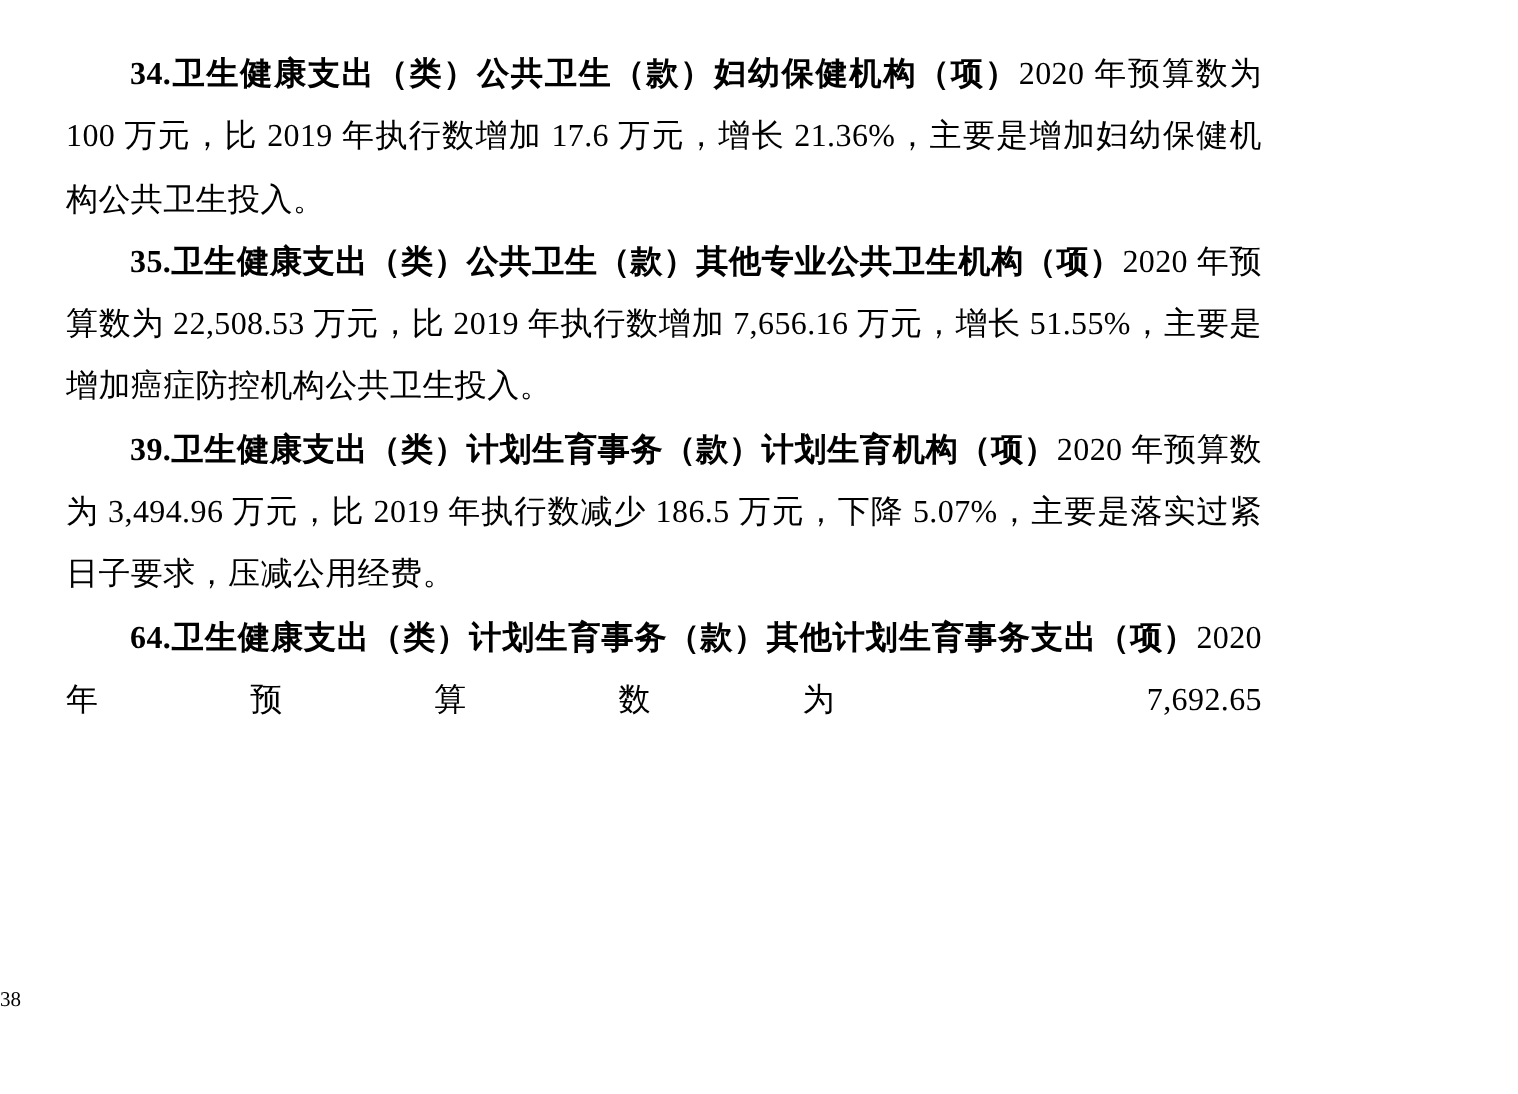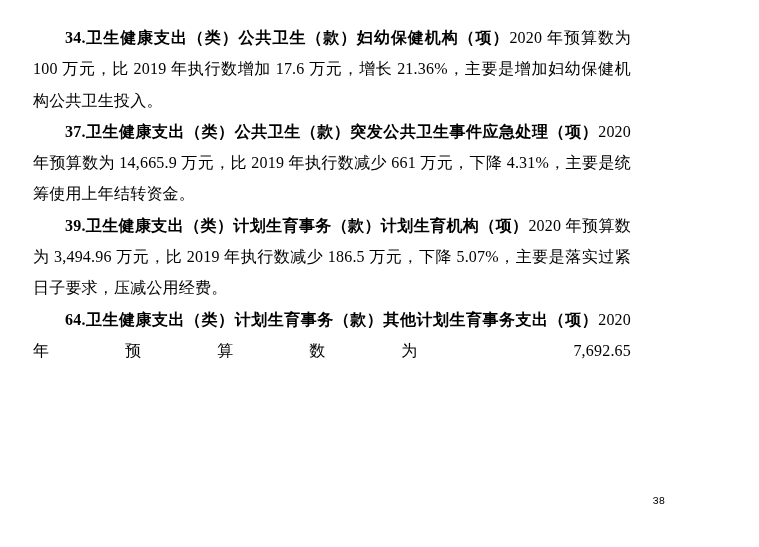--- a/index.html
+++ b/index.html
@@ -36,37 +36,37 @@
     font-weight: bold;
   }
   .doc-body p.para.force-justify {
     text-align-last: justify;
   }
   .page-footer {
     position: absolute;
     left: 0;
     right: 0;
     top: 494px;
-    text-align: right;
+    text-align: left;
     font-size: 10.5px;
     line-height: 14px;
-    font-family: Liberation Mono, monospace;
+    font-family: Liberation Serif, serif;
   }
 </style>
 </head>
 <body>
 
 <div class="page">
   <div class="doc-body">
 
     <p class="para"><span class="head">34.卫生健康支出（类）公共卫生（款）妇幼保健机构（项）</span><span>2020 年预算数为 100 万元，比 2019 年执行数增加 17.6 万元，增长 21.36%，主要是增加妇幼保健机构公共卫生投入。</span></p>
 
+    <p class="para"><span class="head">35.卫生健康支出（类）公共卫生（款）其他专业公共卫生机构（项）</span><span>2020 年预算数为 22,508.53 万元，比 2019 年执行数增加 7,656.16 万元，增长 51.55%，主要是增加癌症防控机构公共卫生投入。</span></p>
 
 
-    <p class="para"><span class="head">37.卫生健康支出（类）公共卫生（款）突发公共卫生事件应急处理（项）</span><span>2020 年预算数为 14,665.9 万元，比 2019 年执行数减少 661 万元，下降 4.31%，主要是统筹使用上年结转资金。</span></p>
 
 
     <p class="para"><span class="head">39.卫生健康支出（类）计划生育事务（款）计划生育机构（项）</span><span>2020 年预算数为 3,494.96 万元，比 2019 年执行数减少 186.5 万元，下降 5.07%，主要是落实过紧日子要求，压减公用经费。</span></p>
 
 
     <p class="para force-justify"><span class="head">64.卫生健康支出（类）计划生育事务（款）其他计划生育事务支出（项）</span><span>2020 年预算数为 7,692.65</span></p>
 
   </div>
 
   <div class="page-footer">

